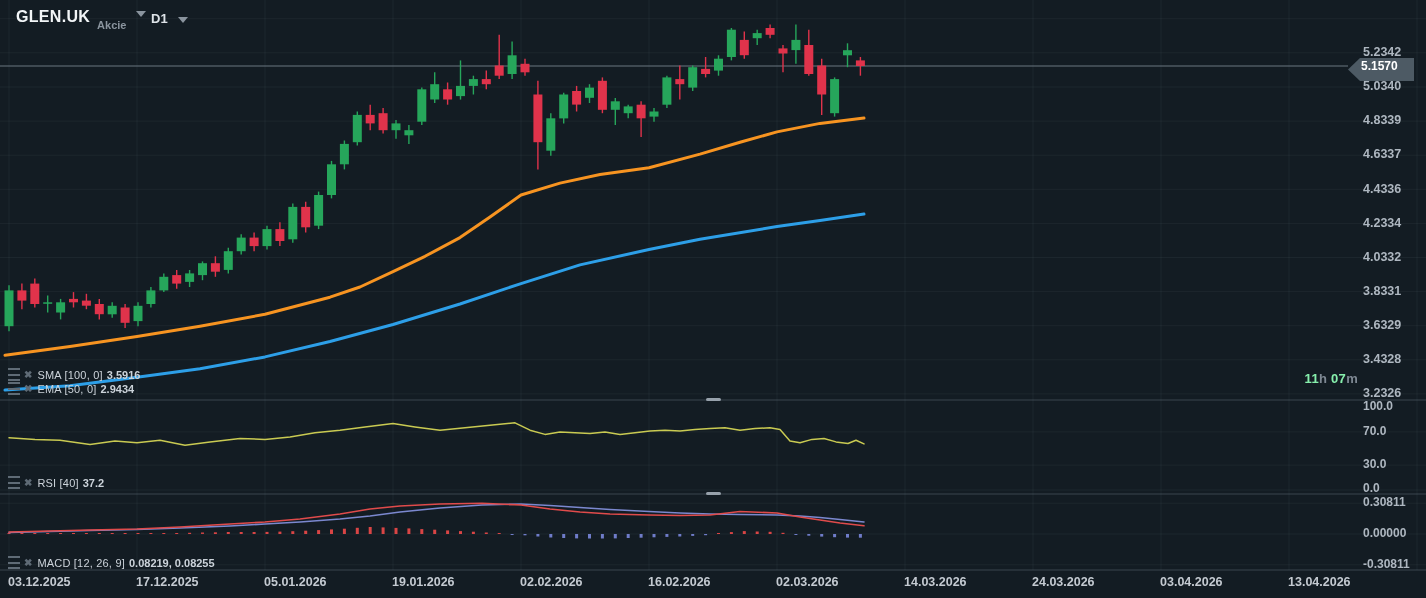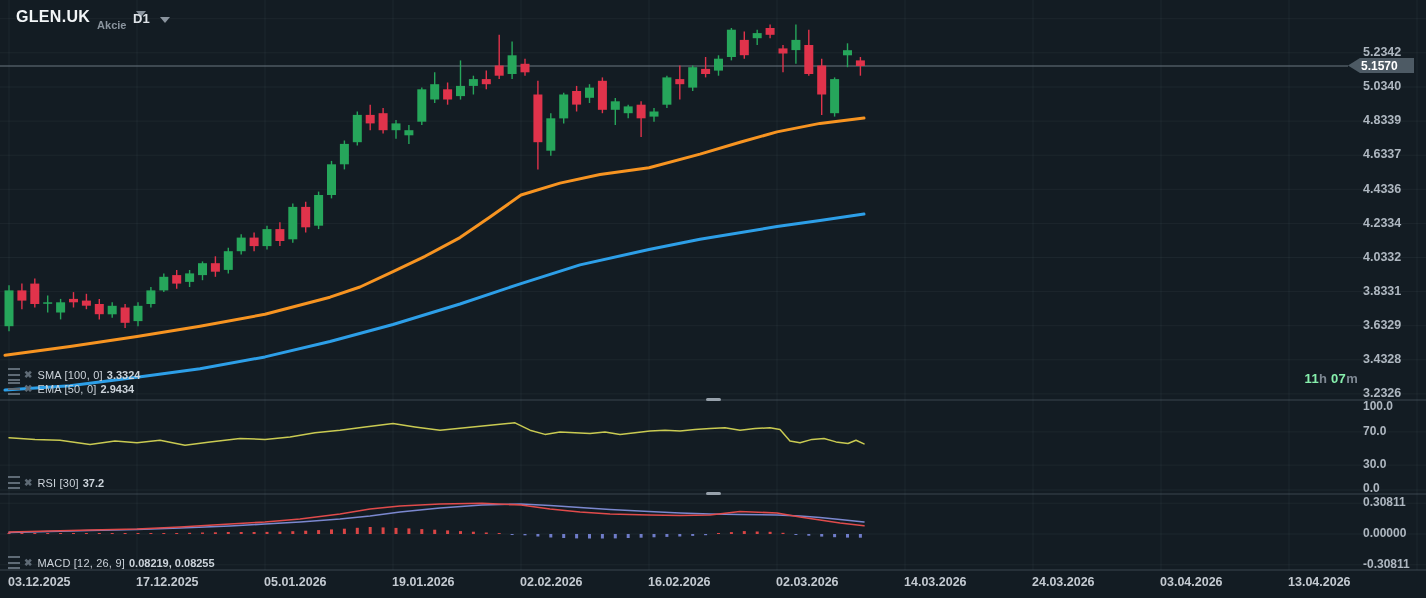--- a/index.html
+++ b/index.html
@@ -5,31 +5,31 @@
   html,body{margin:0;padding:0;background:#0f161d;}
   .stage{position:relative;width:1426px;height:598px;background:#131c23;overflow:hidden;
          font-family:"Liberation Sans",sans-serif;}
   svg text{font-family:"Liberation Sans",sans-serif;}
   
   .hdr{position:absolute;top:8px;left:16px;display:flex;align-items:flex-start;z-index:5;}
   .sym{color:#f2f5f7;font-size:16px;font-weight:bold;letter-spacing:.3px;}
   .itype{color:#8a949e;font-size:11px;font-weight:bold;margin-left:7px;margin-top:11px;}
   .caret{width:0;height:0;border-left:5px solid transparent;border-right:5px solid transparent;
          border-top:6px solid #8a949e;margin-left:10px;margin-top:3px;}
-  .tf{position:absolute;top:11px;left:133px;display:flex;align-items:center;z-index:5;}
+  .tf{position:absolute;top:11px;left:151px;display:flex;align-items:center;z-index:5;}
   .tf-label{color:#dde2e7;font-size:13px;font-weight:bold;}
   
   .legend{position:absolute;display:flex;align-items:center;z-index:6;}
   .leg-txt{color:#ccd3da;font-size:11px;font-weight:normal;margin-left:5px;letter-spacing:.2px;}
   .leg-val{color:#ccd3da;font-size:11px;font-weight:bold;margin-left:4px;}
   .ico-menu{width:12px;height:9px;border-top:2px solid #5f6b76;border-bottom:2px solid #5f6b76;
             background:linear-gradient(#5f6b76,#5f6b76) center/100% 2px no-repeat;margin-right:4px;}
   .ico-x{color:#5f6b76;font-size:10px;font-weight:bold;line-height:10px;}
   
-  .price-badge{position:absolute;left:1348px;top:58px;width:66px;height:15px;background:#4d5a64;
+  .price-badge{position:absolute;left:1348px;top:58px;width:66px;height:23px;background:#4d5a64;
     color:#fff;font-size:12px;font-weight:bold;line-height:17px;padding-left:13px;box-sizing:border-box;
     clip-path:polygon(0 50%,12px 0,100% 0,100% 100%,12px 100%);z-index:6;}
   
   .countdown{position:absolute;right:68px;top:371px;font-size:13px;font-weight:bold;z-index:6;letter-spacing:.3px;}
   .cd-num{color:#86efac;}
   .cd-unit{color:#7e8893;}
   
   .handle{position:absolute;left:706px;width:15px;height:3px;background:#97a1ab;border-radius:2px;z-index:6;}
 </style>
 </head>
@@ -316,32 +316,32 @@
   </div>
   <div class="tf">
     <span class="tf-label">D1</span>
     <span class="caret"></span>
   </div>
 
   <div class="legend" style="left:8px;top:368px;">
     <span class="ico-menu"></span>
     <span class="ico-x">✖</span>
     <span class="leg-txt">SMA [100, 0]</span>
-    <span class="leg-val">3.3324</span>
+    <span class="leg-val">3.5916</span>
   </div>
   <div class="legend" style="left:8px;top:382px;">
     <span class="ico-menu"></span>
     <span class="ico-x">✖</span>
     <span class="leg-txt">EMA [50, 0]</span>
     <span class="leg-val">2.9434</span>
   </div>
   <div class="legend" style="left:8px;top:476px;">
     <span class="ico-menu"></span>
     <span class="ico-x">✖</span>
-    <span class="leg-txt">RSI [30]</span>
+    <span class="leg-txt">RSI [40]</span>
     <span class="leg-val">37.2</span>
   </div>
   <div class="legend" style="left:8px;top:556px;">
     <span class="ico-menu"></span>
     <span class="ico-x">✖</span>
     <span class="leg-txt">MACD [12, 26, 9]</span>
     <span class="leg-val">0.08219,  0.08255</span>
   </div>
 
   <div class="price-badge">5.1570</div>

